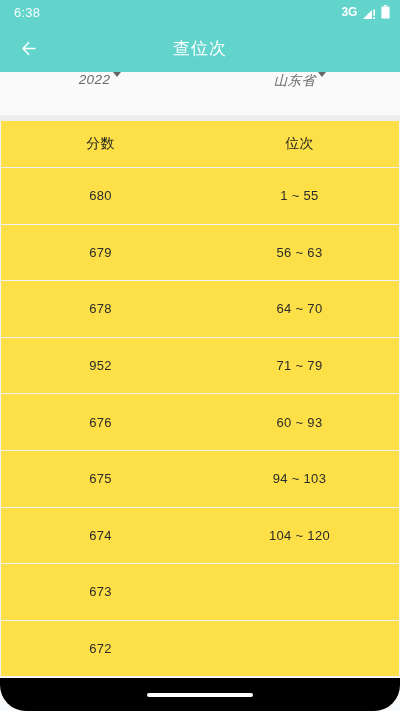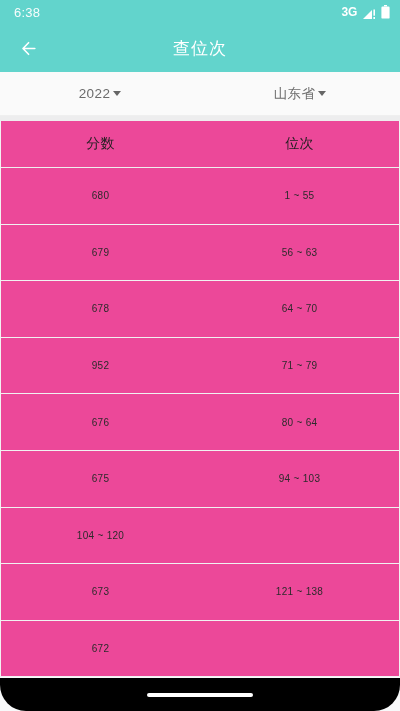--- a/index.html
+++ b/index.html
@@ -94,24 +94,24 @@
   #filter-row {
     height: 44px;
     background: #FAFAFA;
     display: flex;
     align-items: center;
     border-bottom: 1px solid #EFEFEF;
   }
   .filter-cell {
     flex: 1;
     display: flex;
-    align-items: center;
     justify-content: center;
     cursor: pointer;
     height: 100%;
+    font-style: italic;
   }
   .filter-text {
     font-size: 13.5px;
     color: #6B6B6B;
     letter-spacing: 0.4px;
   }
   .caret {
     margin-left: 3px;
     width: 0;
     height: 0;
@@ -121,38 +121,38 @@
   }
 
   
   #filter-divider {
     height: 5px;
     background: #EDEDEE;
   }
 
   
   #table {
-    background: #ec4899;
+    background: #fde047;
     border-left: 1px solid #F2F2F2;
     border-right: 1px solid #F2F2F2;
   }
   .row {
     display: flex;
     align-items: center;
     height: 56.6px;
     border-bottom: 1px solid #F1F1F1;
   }
   .row.header-row {
     height: 47px;
     border-bottom: 1px solid #EFEFEF;
   }
   .cell {
     flex: 1;
     text-align: center;
-    font-size: 10px;
+    font-size: 13px;
     color: #2B2B2B;
     letter-spacing: 0.3px;
   }
   .cell.score { flex: 0 0 50%; }
   .cell.rank  { flex: 0 0 50%; }
   .header-row .cell {
     font-size: 14px;
     color: #1F1F1F;
   }
 
@@ -243,32 +243,32 @@
     <div class="row">
       <div class="cell score">678</div>
       <div class="cell rank">64 ~ 70</div>
     </div>
     <div class="row">
       <div class="cell score">952</div>
       <div class="cell rank">71 ~ 79</div>
     </div>
     <div class="row">
       <div class="cell score">676</div>
-      <div class="cell rank">80 ~ 64</div>
+      <div class="cell rank">60 ~ 93</div>
     </div>
     <div class="row">
       <div class="cell score">675</div>
       <div class="cell rank">94 ~ 103</div>
     </div>
     <div class="row">
+      <div class="cell score">674</div>
       <div class="cell rank">104 ~ 120</div>
     </div>
     <div class="row">
       <div class="cell score">673</div>
-      <div class="cell rank">121 ~ 138</div>
     </div>
     <div class="row">
       <div class="cell score">672</div>
     </div>
 
   </div>
 
   <div id="bottom-nav">
     <div id="home-indicator"></div>
   </div>

